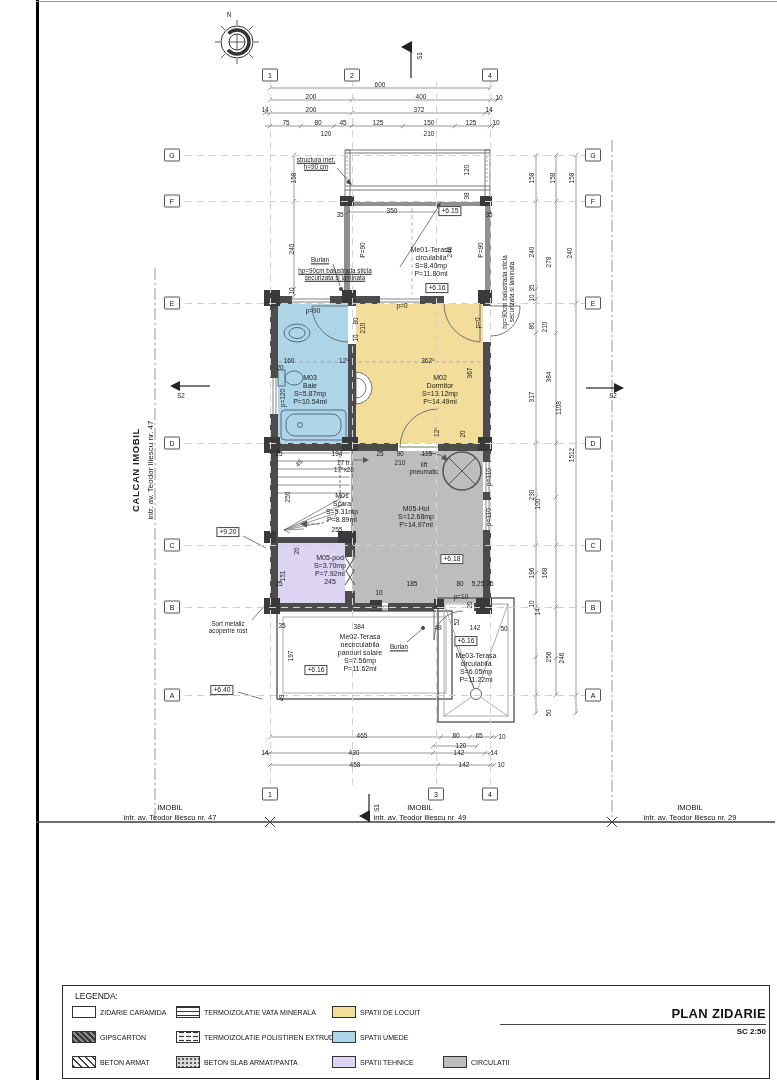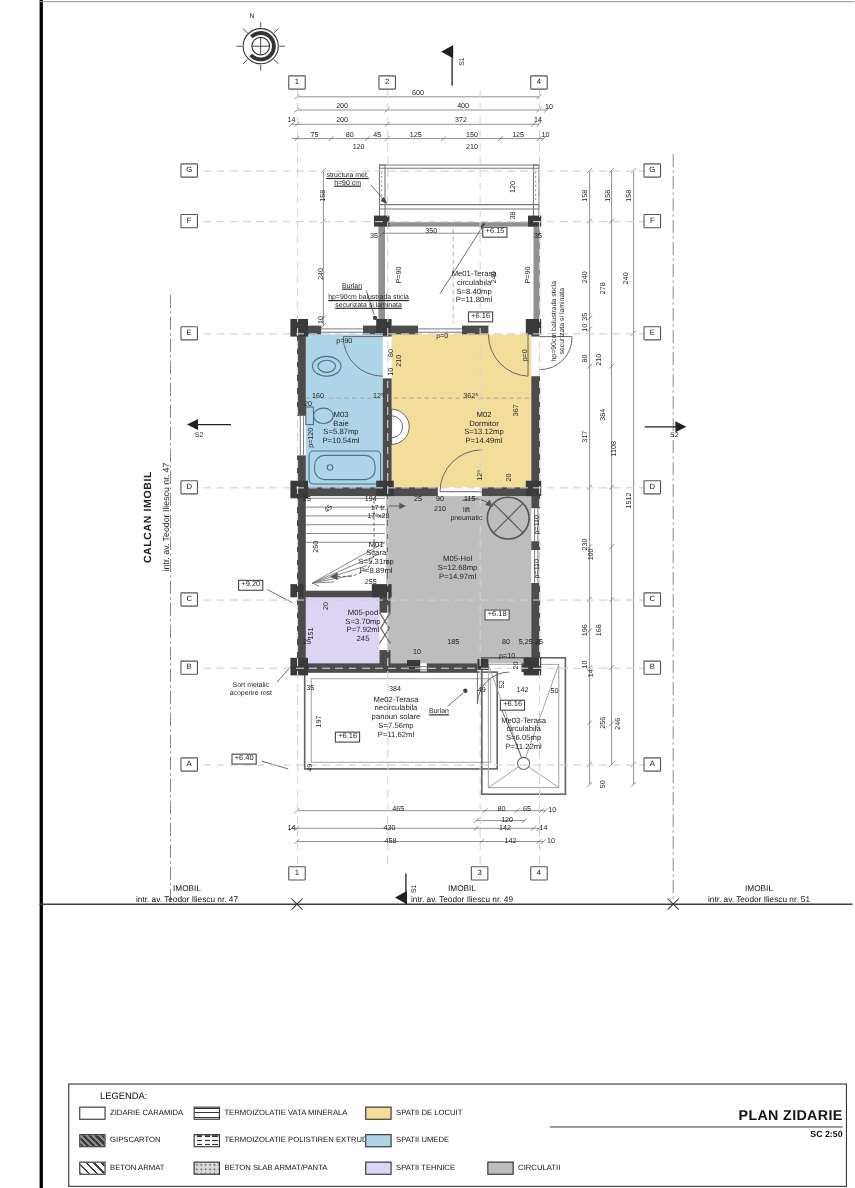--- a/index.html
+++ b/index.html
@@ -19,21 +19,21 @@
   
   .bub{position:absolute;width:14px;height:11px;border:1px solid #555;background:#fff;
        font-size:7px;line-height:11px;text-align:center;color:#111;
        transform:translate(-50%,-50%);border-radius:1px;}
   .gridline-h{position:absolute;height:1px;
        background:repeating-linear-gradient(to right,#cfcfcf 0 7px,transparent 7px 12px);}
   .gridline-v{position:absolute;width:1px;
        background:repeating-linear-gradient(to bottom,#d4d4d4 0 7px,transparent 7px 12px);}
   
   #legend-box{position:absolute;left:62px;top:985px;width:706px;height:92px;border:1.2px solid #333;background:#fff;}
-  #legend-heading{position:absolute;left:75px;top:991px;font-size:8.5px;color:#111;margin-left:16px;}
+  #legend-heading{position:absolute;left:75px;top:991px;font-size:8.5px;color:#111;}
   .sw{position:absolute;width:24px;height:12px;border:1px solid #333;box-sizing:border-box;background:#fff;}
   .sw-gips{background:repeating-linear-gradient(45deg,#3a3a3a 0 2px,#8a8a8a 2px 4px);}
   .sw-beton{background:repeating-linear-gradient(45deg,#444 0 1.5px,#fff 1.5px 5px);}
   .sw-vata{background:repeating-linear-gradient(to bottom,#333 0 1.2px,#fff 1.2px 4px);}
   .sw-polistiren{background-image:repeating-linear-gradient(to right,#fff 0 2px,transparent 2px 7px),
        repeating-linear-gradient(to bottom,#333 0 1.2px,#eee 1.2px 4px);}
   .sw-slab{background-color:#d8d8d8;background-image:radial-gradient(#555 .7px,transparent .9px);background-size:4px 4px;}
   .leglab{position:absolute;font-size:7px;color:#111;white-space:nowrap;transform:translateY(-50%);}
   #plan-title{position:absolute;right:11px;top:1006px;font-size:13px;font-weight:bold;color:#111;letter-spacing:.3px;}
   #title-rule{position:absolute;left:500px;top:1024px;width:266px;height:1.4px;background:#444;}
@@ -576,15 +576,15 @@
     </div>
   <div id="plan-title">PLAN ZIDARIE</div>
   <div id="title-rule"></div>
   <div id="plan-scale">SC 2:50</div>
   <div id="site-layer">
       <div class="site-lab" style="left: 170px; top: 803px;">IMOBIL</div>
       <div class="site-lab" style="left: 170px; top: 813px;">intr. av. Teodor Iliescu nr. 47</div>
       <div class="site-lab" style="left: 420px; top: 803px;">IMOBIL</div>
       <div class="site-lab" style="left: 420px; top: 813px; text-align: right;">intr. av. Teodor Iliescu nr. 49</div>
       <div class="site-lab" style="left: 690px; top: 803px;">IMOBIL</div>
-      <div class="site-lab" style="left: 690px; top: 813px;">intr. av. Teodor Iliescu nr. 51</div>
+      <div class="site-lab" style="left: 690px; top: 813px;">intr. av. Teodor Iliescu nr. 29</div>
     </div>
 </div>
 
 </body></html>

